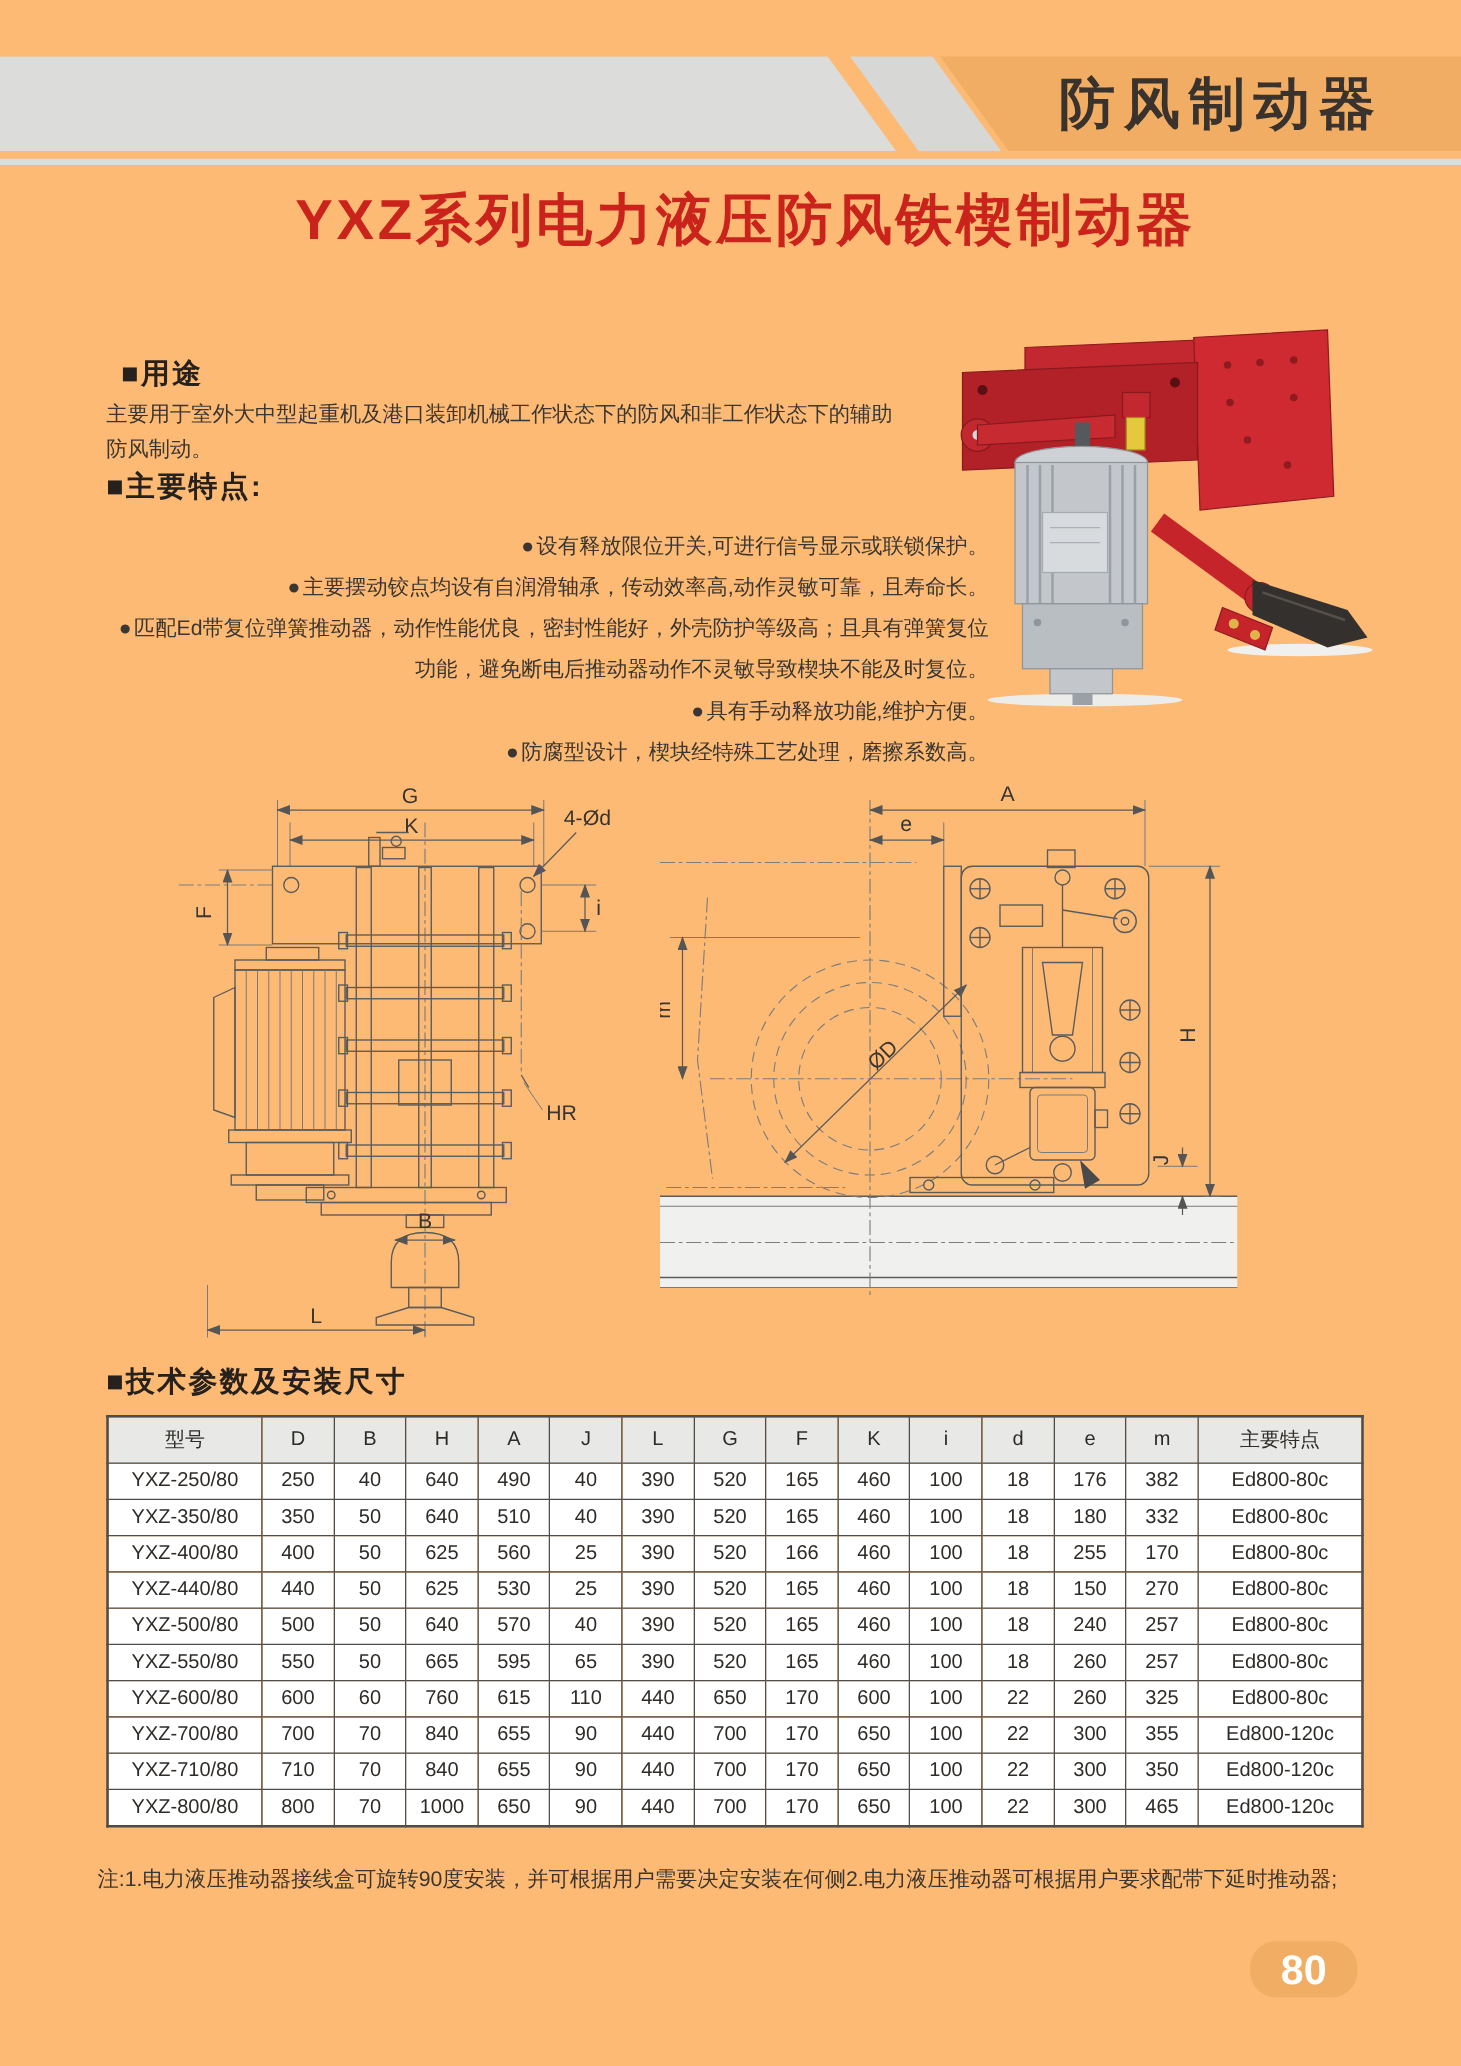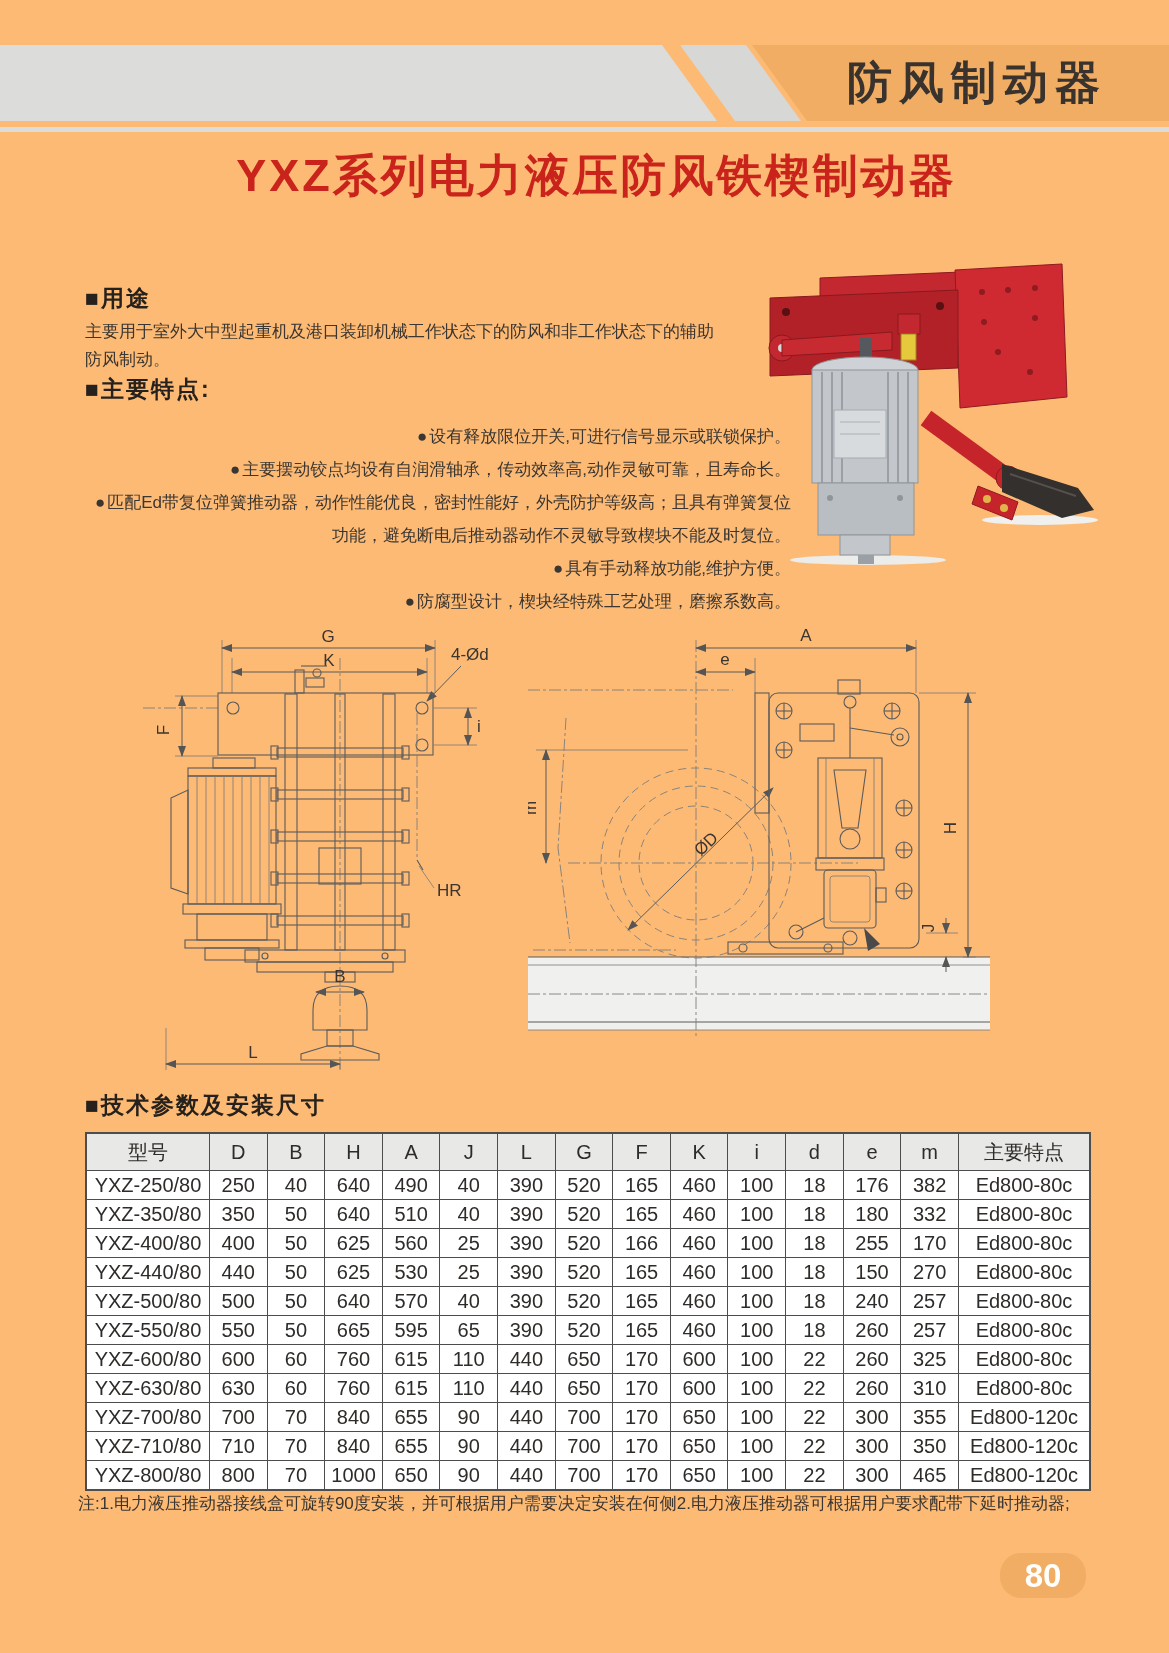--- a/index.html
+++ b/index.html
@@ -40,21 +40,21 @@
 
   .ln{stroke:#5b5b5b;fill:none;stroke-width:1.1;}
   .lt{stroke:#7a7a7a;fill:none;stroke-width:0.8;}
   .dd{stroke:#7d7d7d;fill:none;stroke-width:0.9;stroke-dasharray:12 3 3 3;}
   .dsh{stroke:#7d7d7d;fill:none;stroke-width:0.9;stroke-dasharray:8 5;}
   .dim{stroke:#5b5b5b;fill:none;stroke-width:1;}
   .dlab{font-family:"Liberation Sans","DejaVu Sans",sans-serif;font-size:17px;fill:#3a3530;}
 
   
   .specs-table{position:absolute;left:85px;top:1132px;width:1006px;border-collapse:collapse;
-               table-layout:fixed;font-size:20px;color:#2e2b28;border:2px solid #4d4d4d;}
+               table-layout:fixed;font-size:16px;color:#2e2b28;border:2px solid #4d4d4d;}
   .specs-table th,.specs-table td{border:1px solid #4d4d4d;text-align:center;padding:0;
                overflow:hidden;white-space:nowrap;}
   .specs-table th{height:36px;background:#e8e8e6;font-weight:normal;}
   .specs-table td{height:28px;background:#fff;}
   .specs-table th:first-child,.specs-table td:first-child{width:122px;}
   .specs-table th:last-child,.specs-table td:last-child{width:130px;}
 
   .note{position:absolute;left:78px;top:1492px;width:1040px;font-size:17px;color:#3b3631;}
 
   .page-badge{position:absolute;left:1000px;top:1553px;width:86px;height:45px;background:#f0ad63;
@@ -122,21 +122,21 @@
     <line x1="186" y1="168" x2="268" y2="228" stroke="#c5242b" stroke-width="18"></line>
     <circle cx="268" cy="228" r="12" fill="#c5242b" stroke="#8e1b20"></circle>
     <circle cx="268" cy="228" r="4" fill="#e5e3df"></circle>
     <polygon points="238,236 278,252 272,270 232,254" fill="#c5242b" stroke="#8e1b20"></polygon>
     <circle cx="247" cy="249" r="4" fill="#e0b44a"></circle>
       <circle cx="264" cy="258" r="4" fill="#e0b44a"></circle>
     <polygon points="262,214 338,238 354,260 322,268 262,242" fill="#33302d"></polygon>
     <line x1="270" y1="224" x2="336" y2="246" stroke="#55504b" stroke-width="2"></line>
   </svg>
 
-  <div class="sec-h" style="left:85px;top:283px;">■用途</div>
+  <div class="sec-h" style="left:97px;top:283px;font-family:Liberation Mono, monospace;">■用途</div>
   <div class="usage-body">主要用于室外大中型起重机及港口装卸机械工作状态下的防风和非工作状态下的辅助防风制动。</div>
 
   <div class="sec-h" style="left:85px;top:374px;">■主要特点:</div>
   <ul class="features-list">
       <li><span class="blt">●</span><span>设有释放限位开关,可进行信号显示或联锁保护。</span></li>
       <li><span class="blt">●</span><span>主要摆动铰点均设有自润滑轴承，传动效率高,动作灵敏可靠，且寿命长。</span></li>
       <li><span class="blt">●</span><span>匹配Ed带复位弹簧推动器，动作性能优良，密封性能好，外壳防护等级高；且具有弹簧复位功能，避免断电后推动器动作不灵敏导致楔块不能及时复位。</span></li>
       <li><span class="blt">●</span><span>具有手动释放功能,维护方便。</span></li>
       <li><span class="blt">●</span><span>防腐型设计，楔块经特殊工艺处理，磨擦系数高。</span></li>
     </ul>
@@ -483,37 +483,20 @@
           <td>650</td>
           <td>170</td>
           <td>600</td>
           <td>100</td>
           <td>22</td>
           <td>260</td>
           <td>325</td>
           <td>Ed800-80c</td>
         </tr>
         <tr>
-          <td>YXZ-630/80</td>
-          <td>630</td>
-          <td>60</td>
-          <td>760</td>
-          <td>615</td>
-          <td>110</td>
-          <td>440</td>
-          <td>650</td>
-          <td>170</td>
-          <td>600</td>
-          <td>100</td>
-          <td>22</td>
-          <td>260</td>
-          <td>310</td>
-          <td>Ed800-80c</td>
-        </tr>
-        <tr>
           <td>YXZ-700/80</td>
           <td>700</td>
           <td>70</td>
           <td>840</td>
           <td>655</td>
           <td>90</td>
           <td>440</td>
           <td>700</td>
           <td>170</td>
           <td>650</td>

